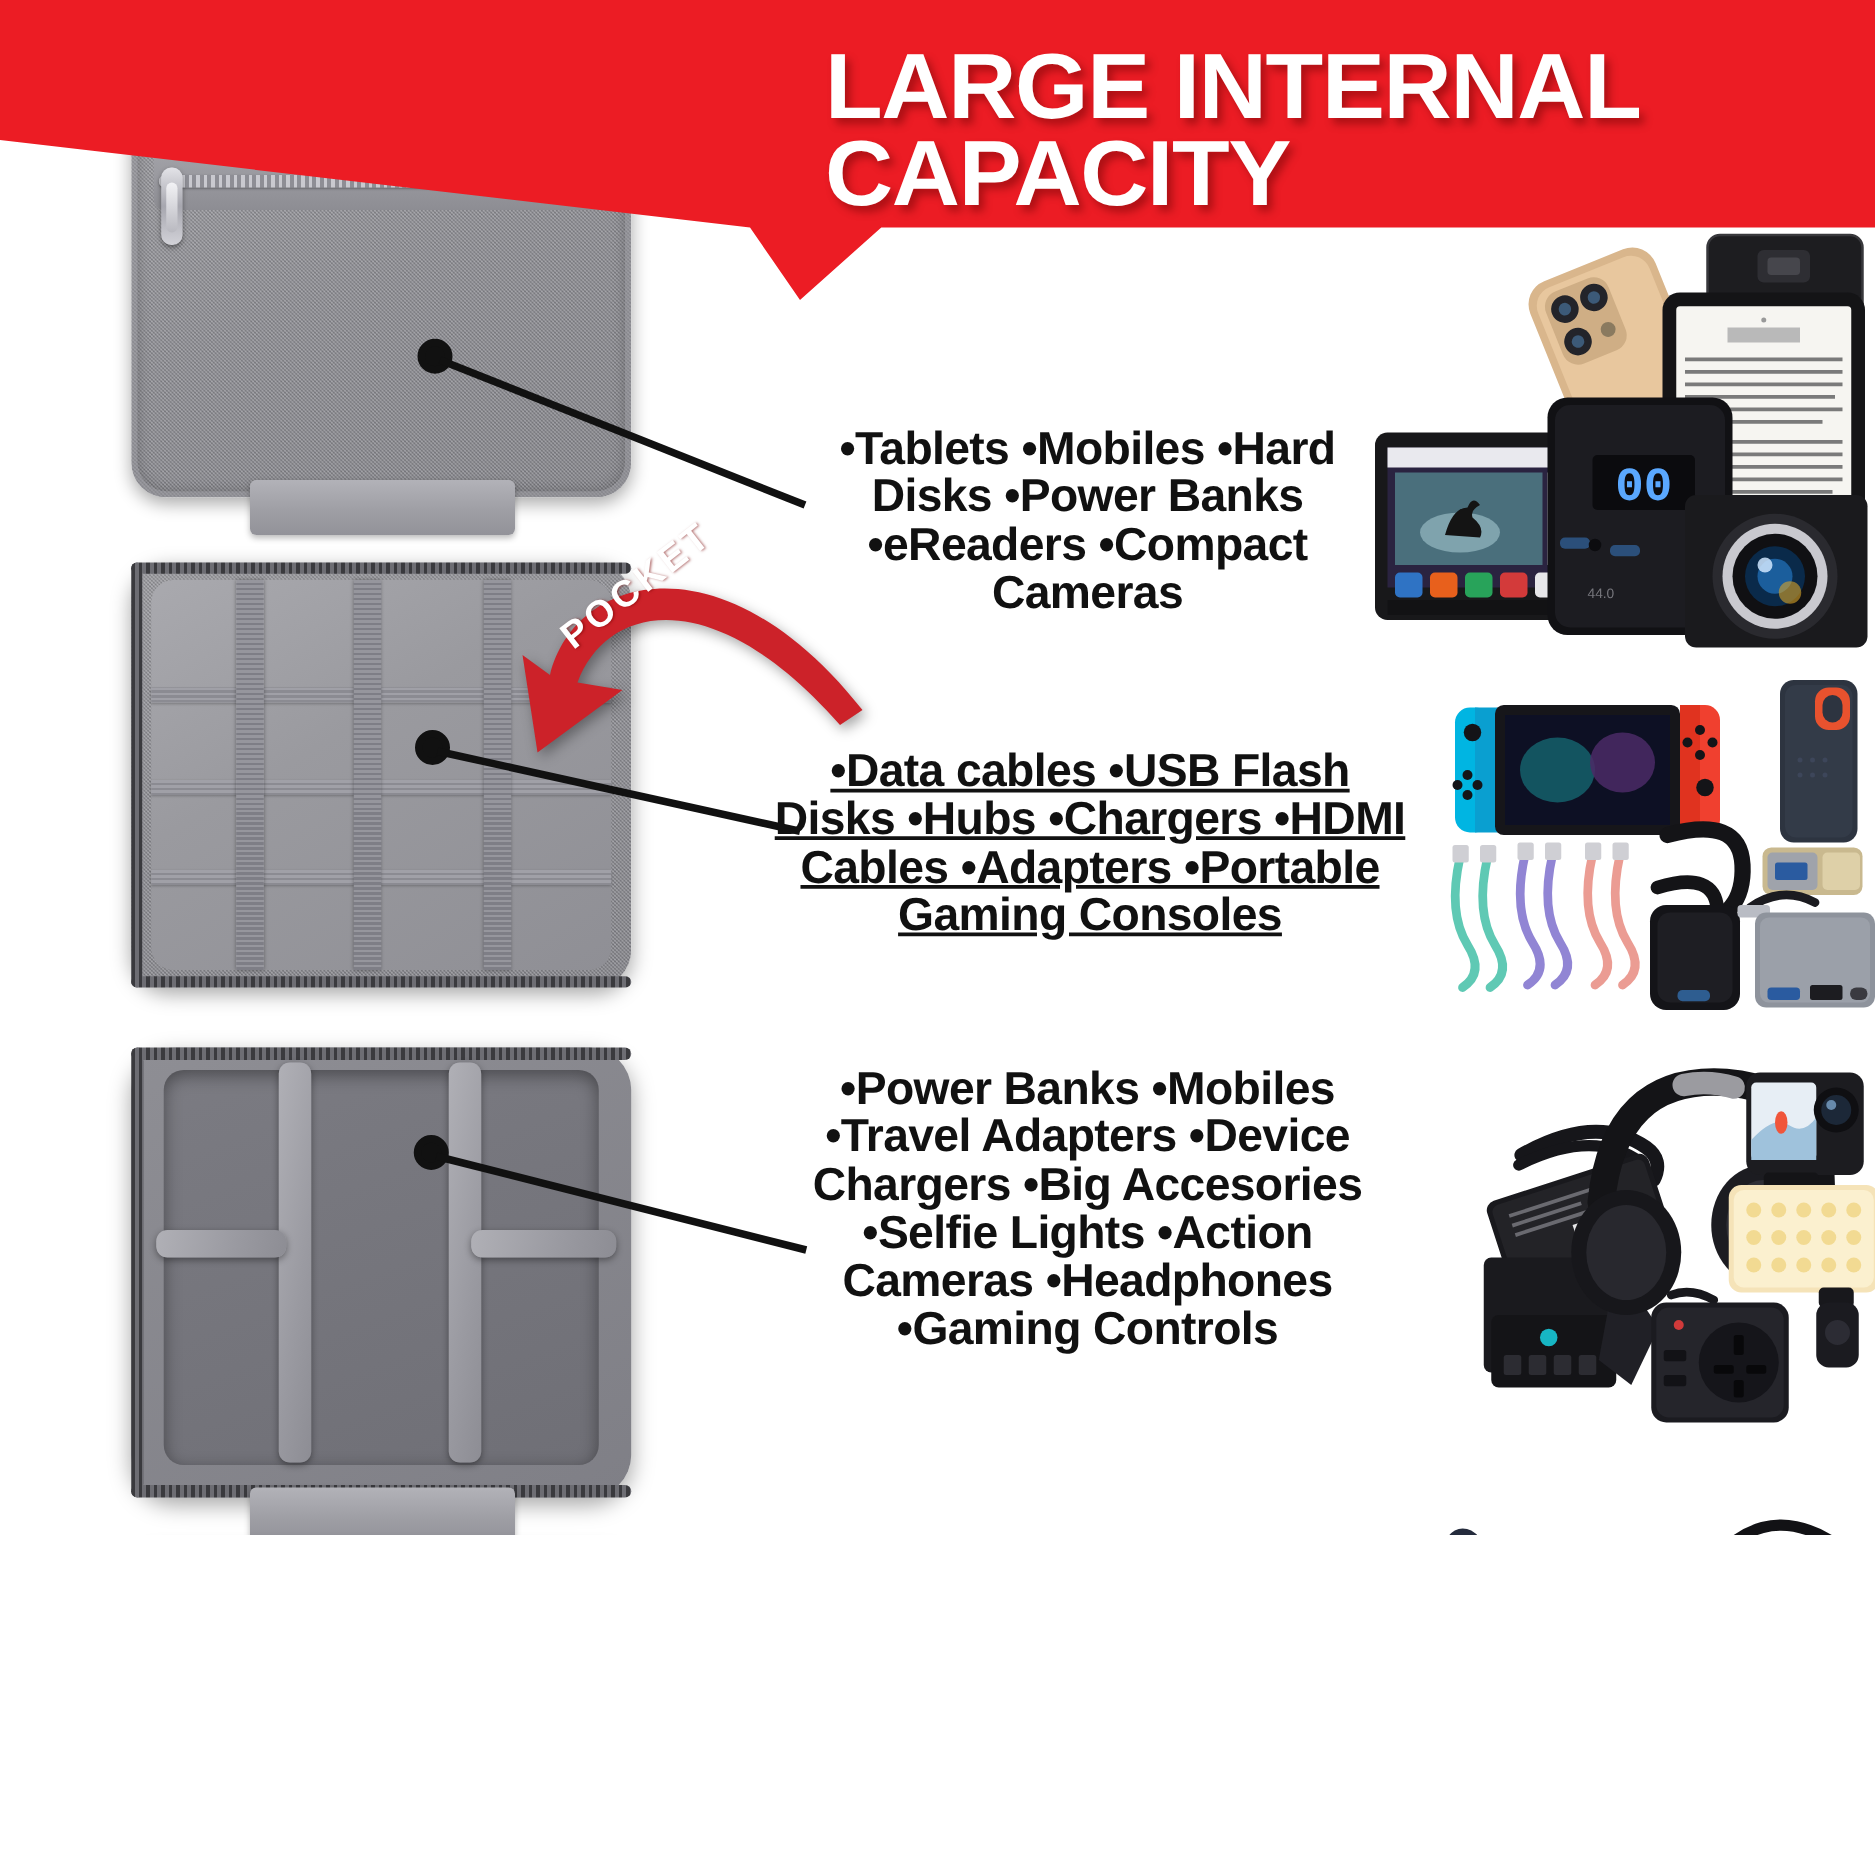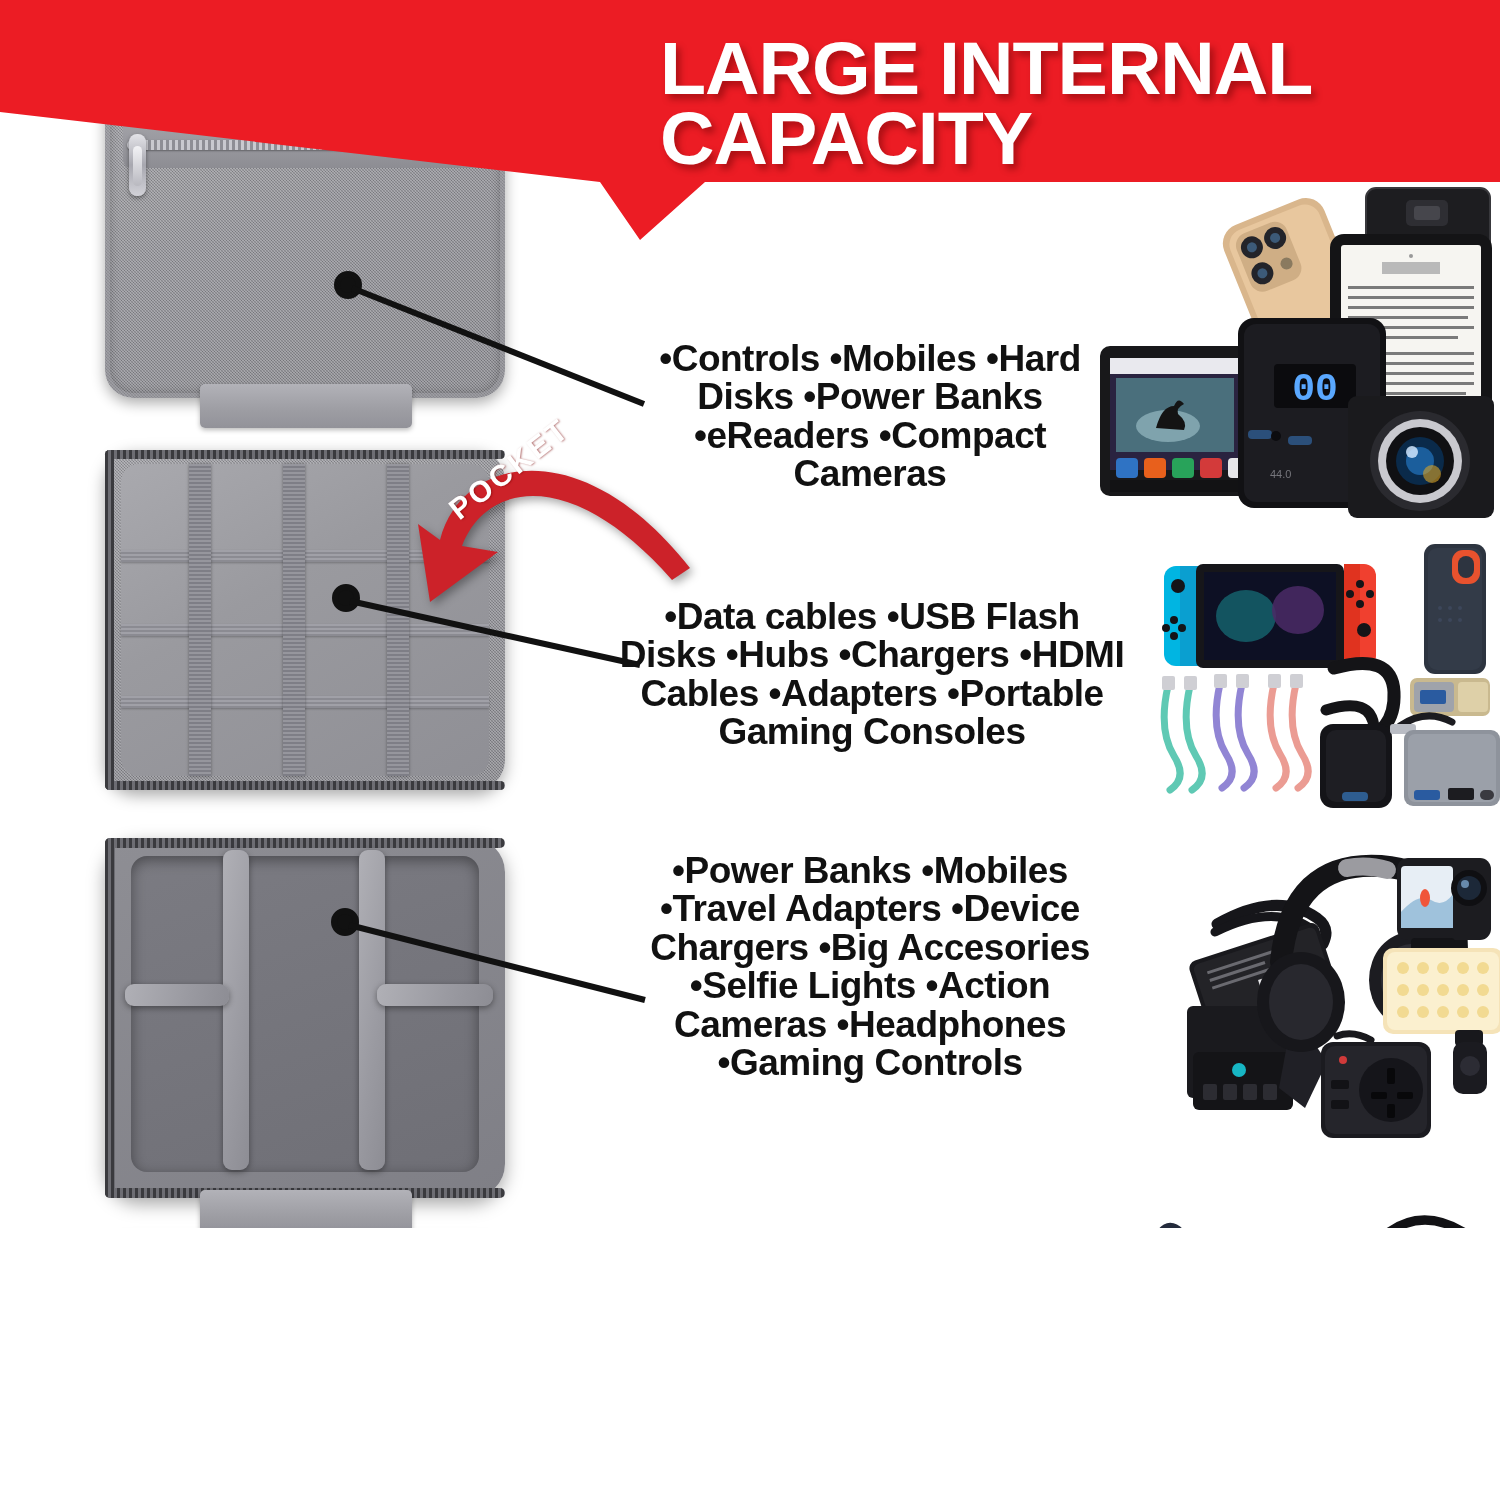--- a/index.html
+++ b/index.html
@@ -106,21 +106,21 @@
     color:#fff;font-weight:bold;font-size:30px;letter-spacing:3px;
     transform:rotate(-38deg);text-shadow:1px 1px 2px rgba(120,0,0,0.5);}
 
   
   .leaders{position:absolute;left:0;top:0;width:1500px;height:1500px;z-index:5;}
 
   
   .txt{position:absolute;z-index:5;color:#111;font-weight:bold;text-align:center;
     font-family:"Liberation Sans",sans-serif;line-height:1.04;letter-spacing:-0.5px;}
   #txt1{left:640px;top:340px;width:460px;font-size:37px;}
-  #txt2{left:612px;top:598px;width:520px;font-size:37px;}
+  #txt2{left:612px;top:598px;width:520px;font-size:37px;text-decoration:underline;}
   #txt3{left:640px;top:852px;width:460px;font-size:37px;}
   #txt4{left:640px;top:1228px;width:460px;font-size:37px;}
 
   
   .pg{position:absolute;z-index:4;}
   #pg1{left:1098px;top:178px;width:400px;height:345px;}
   #pg2{left:1128px;top:528px;width:372px;height:290px;}
   #pg3{left:1135px;top:852px;width:365px;height:290px;}
   #pg4{left:1125px;top:1195px;width:375px;height:275px;}
   .pg svg{display:block;width:100%;height:100%;}
@@ -197,21 +197,21 @@
       <line x1="352" y1="288" x2="644" y2="404"></line>
       <circle cx="346" cy="598" r="11"></circle>
       <line x1="350" y1="601" x2="640" y2="665"></line>
       <circle cx="345" cy="922" r="11"></circle>
       <line x1="349" y1="925" x2="645" y2="1000"></line>
       <circle cx="318" cy="1288" r="11"></circle>
       <line x1="322" y1="1289" x2="648" y2="1282"></line>
     </g>
   </svg>
 
-  <div class="txt" id="txt1">•Controls •Mobiles •Hard Disks •Power Banks •eReaders •Compact Cameras</div>
+  <div class="txt" id="txt1">•Tablets •Mobiles •Hard Disks •Power Banks •eReaders •Compact Cameras</div>
   <div class="txt" id="txt2">•Data cables •USB Flash Disks •Hubs •Chargers •HDMI Cables •Adapters •Portable Gaming Consoles</div>
   <div class="txt" id="txt3">•Power Banks •Mobiles •Travel Adapters •Device Chargers •Big Accesories •Selfie Lights •Action Cameras •Headphones •Gaming Controls</div>
 
   <div class="pg" id="pg1">
     <svg viewBox="0 0 400 345">
 
       <g>
         <rect x="2" y="168" width="212" height="150" rx="10" fill="#18181a"></rect>
         <rect x="12" y="180" width="192" height="112" fill="#2a2340"></rect>
         <rect x="12" y="180" width="192" height="16" fill="#e9e9ee"></rect>

